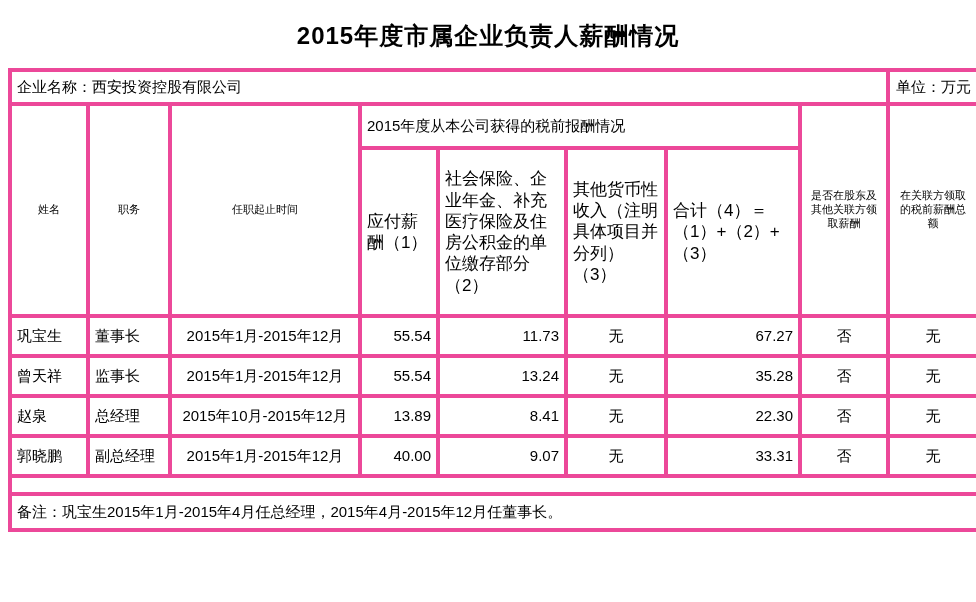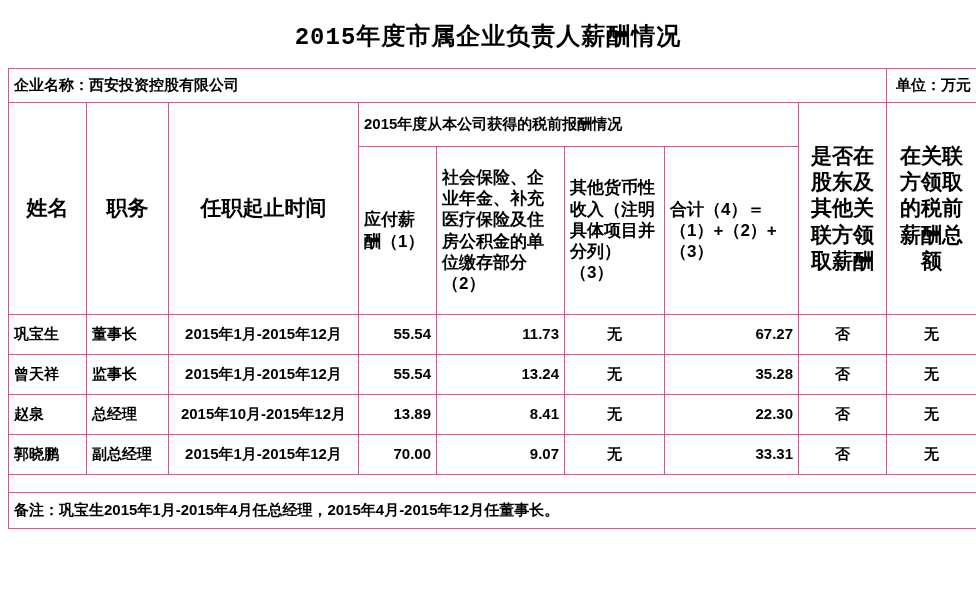--- a/index.html
+++ b/index.html
@@ -20,37 +20,36 @@
     position: relative;
     box-sizing: border-box;
   }
   .title {
     text-align: center;
     font-size: 24px;
     font-weight: bold;
     letter-spacing: 1px;
     padding-top: 20px;
     padding-bottom: 16px;
-    font-family: Liberation Mono, monospace;
+    font-family: Liberation Sans, sans-serif;
   }
   table.sheet {
     border-collapse: collapse;
     table-layout: fixed;
     margin: 0 8px;
     width: 960px;
     font-size: 14px;
   }
   table.sheet td {
-    border: 1px solid #ec4899;
+    border: 4px solid #ec4899;
     padding: 3px 5px;
     vertical-align: middle;
     line-height: 1.25;
     box-sizing: border-box;
     word-wrap: break-word;
-    font-weight: bold;
   }
   .hdr-row td {
     text-align: left;
   }
   .c-left { text-align: left; }
   .c-center { text-align: center; }
   .c-right { text-align: right; }
 
   .company-cell {
     height: 34px;
@@ -67,21 +66,21 @@
     text-align: center;
   }
   .col-head {
     font-size: 17px;
     text-align: left;
     vertical-align: top;
   }
   .col-head.center {
     text-align: center;
     vertical-align: middle;
-    font-size: 21px;
+    font-size: 11px;
   }
   .data-row td {
     height: 40px;
     font-size: 15px;
     margin-left: 48px;
   }
   .note-row td {
     height: 36px;
     font-size: 15px;
     text-align: left;
@@ -165,21 +164,21 @@
         <td class="c-right">8.41</td>
         <td class="c-center">无</td>
         <td class="c-right">22.30</td>
         <td class="c-center">否</td>
         <td class="c-center">无</td>
       </tr>
       <tr class="data-row">
         <td class="c-left">郭晓鹏</td>
         <td class="c-left">副总经理</td>
         <td class="c-center nowrap">2015年1月-2015年12月</td>
-        <td class="c-right">70.00</td>
+        <td class="c-right">40.00</td>
         <td class="c-right">9.07</td>
         <td class="c-center">无</td>
         <td class="c-right">33.31</td>
         <td class="c-center">否</td>
         <td class="c-center">无</td>
       </tr>
 
       <tr class="blank-row">
         <td colspan="9"></td>
       </tr>

